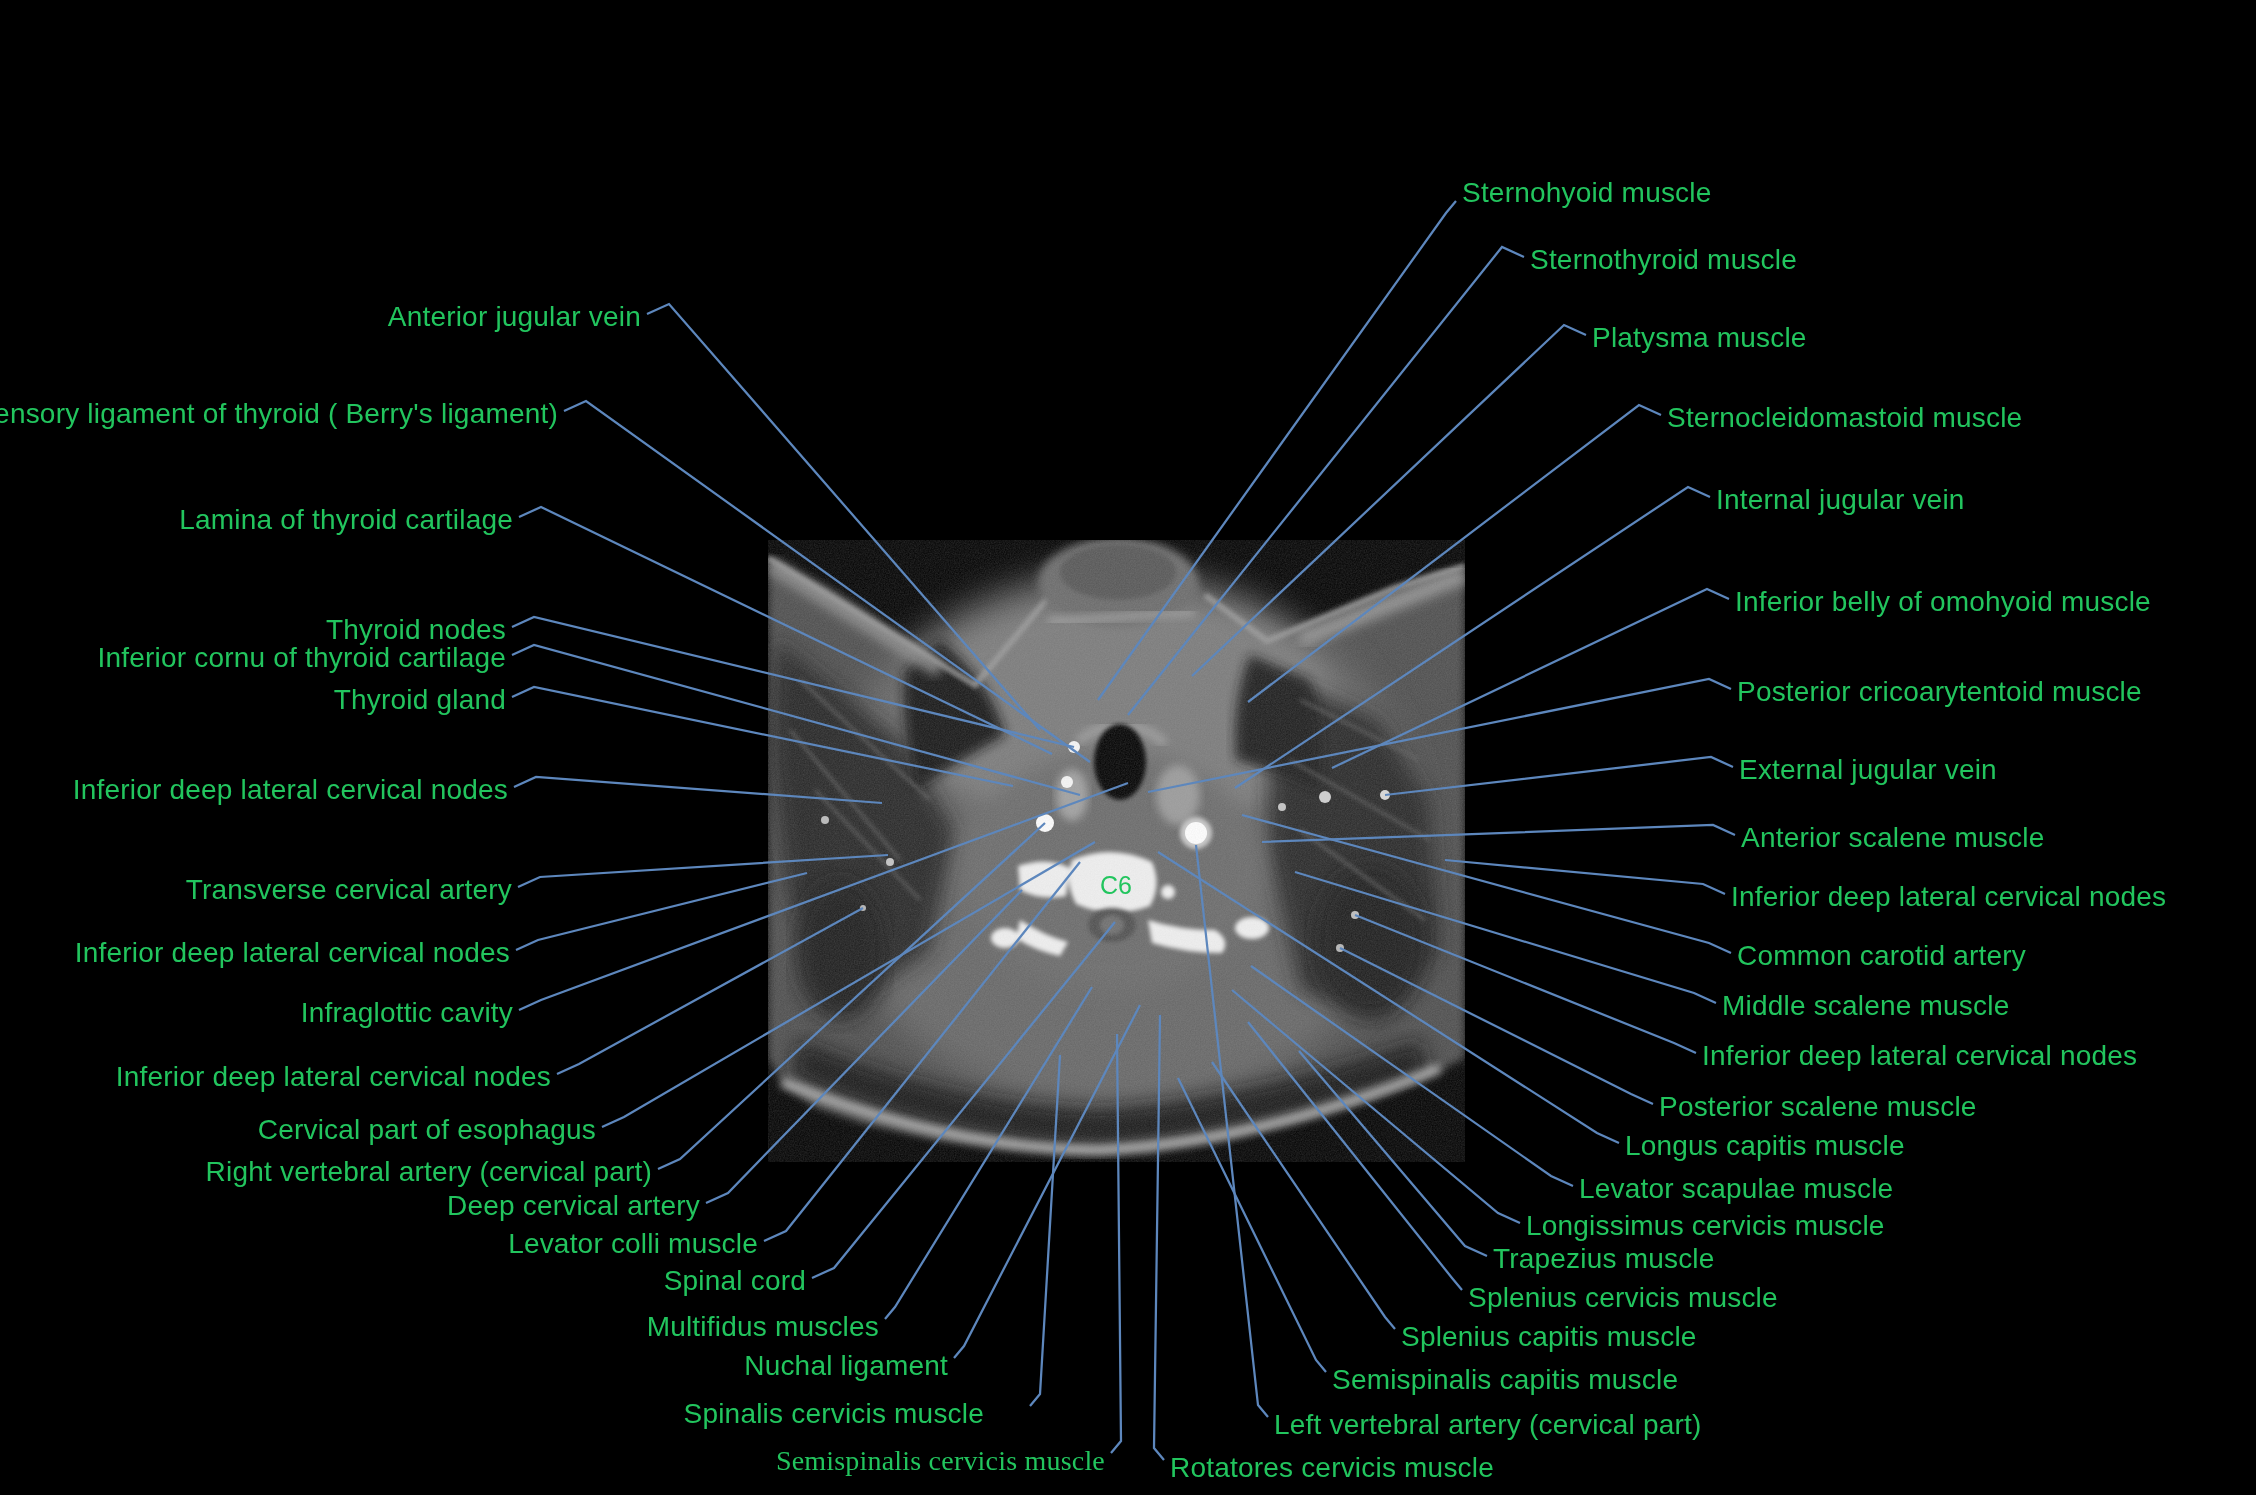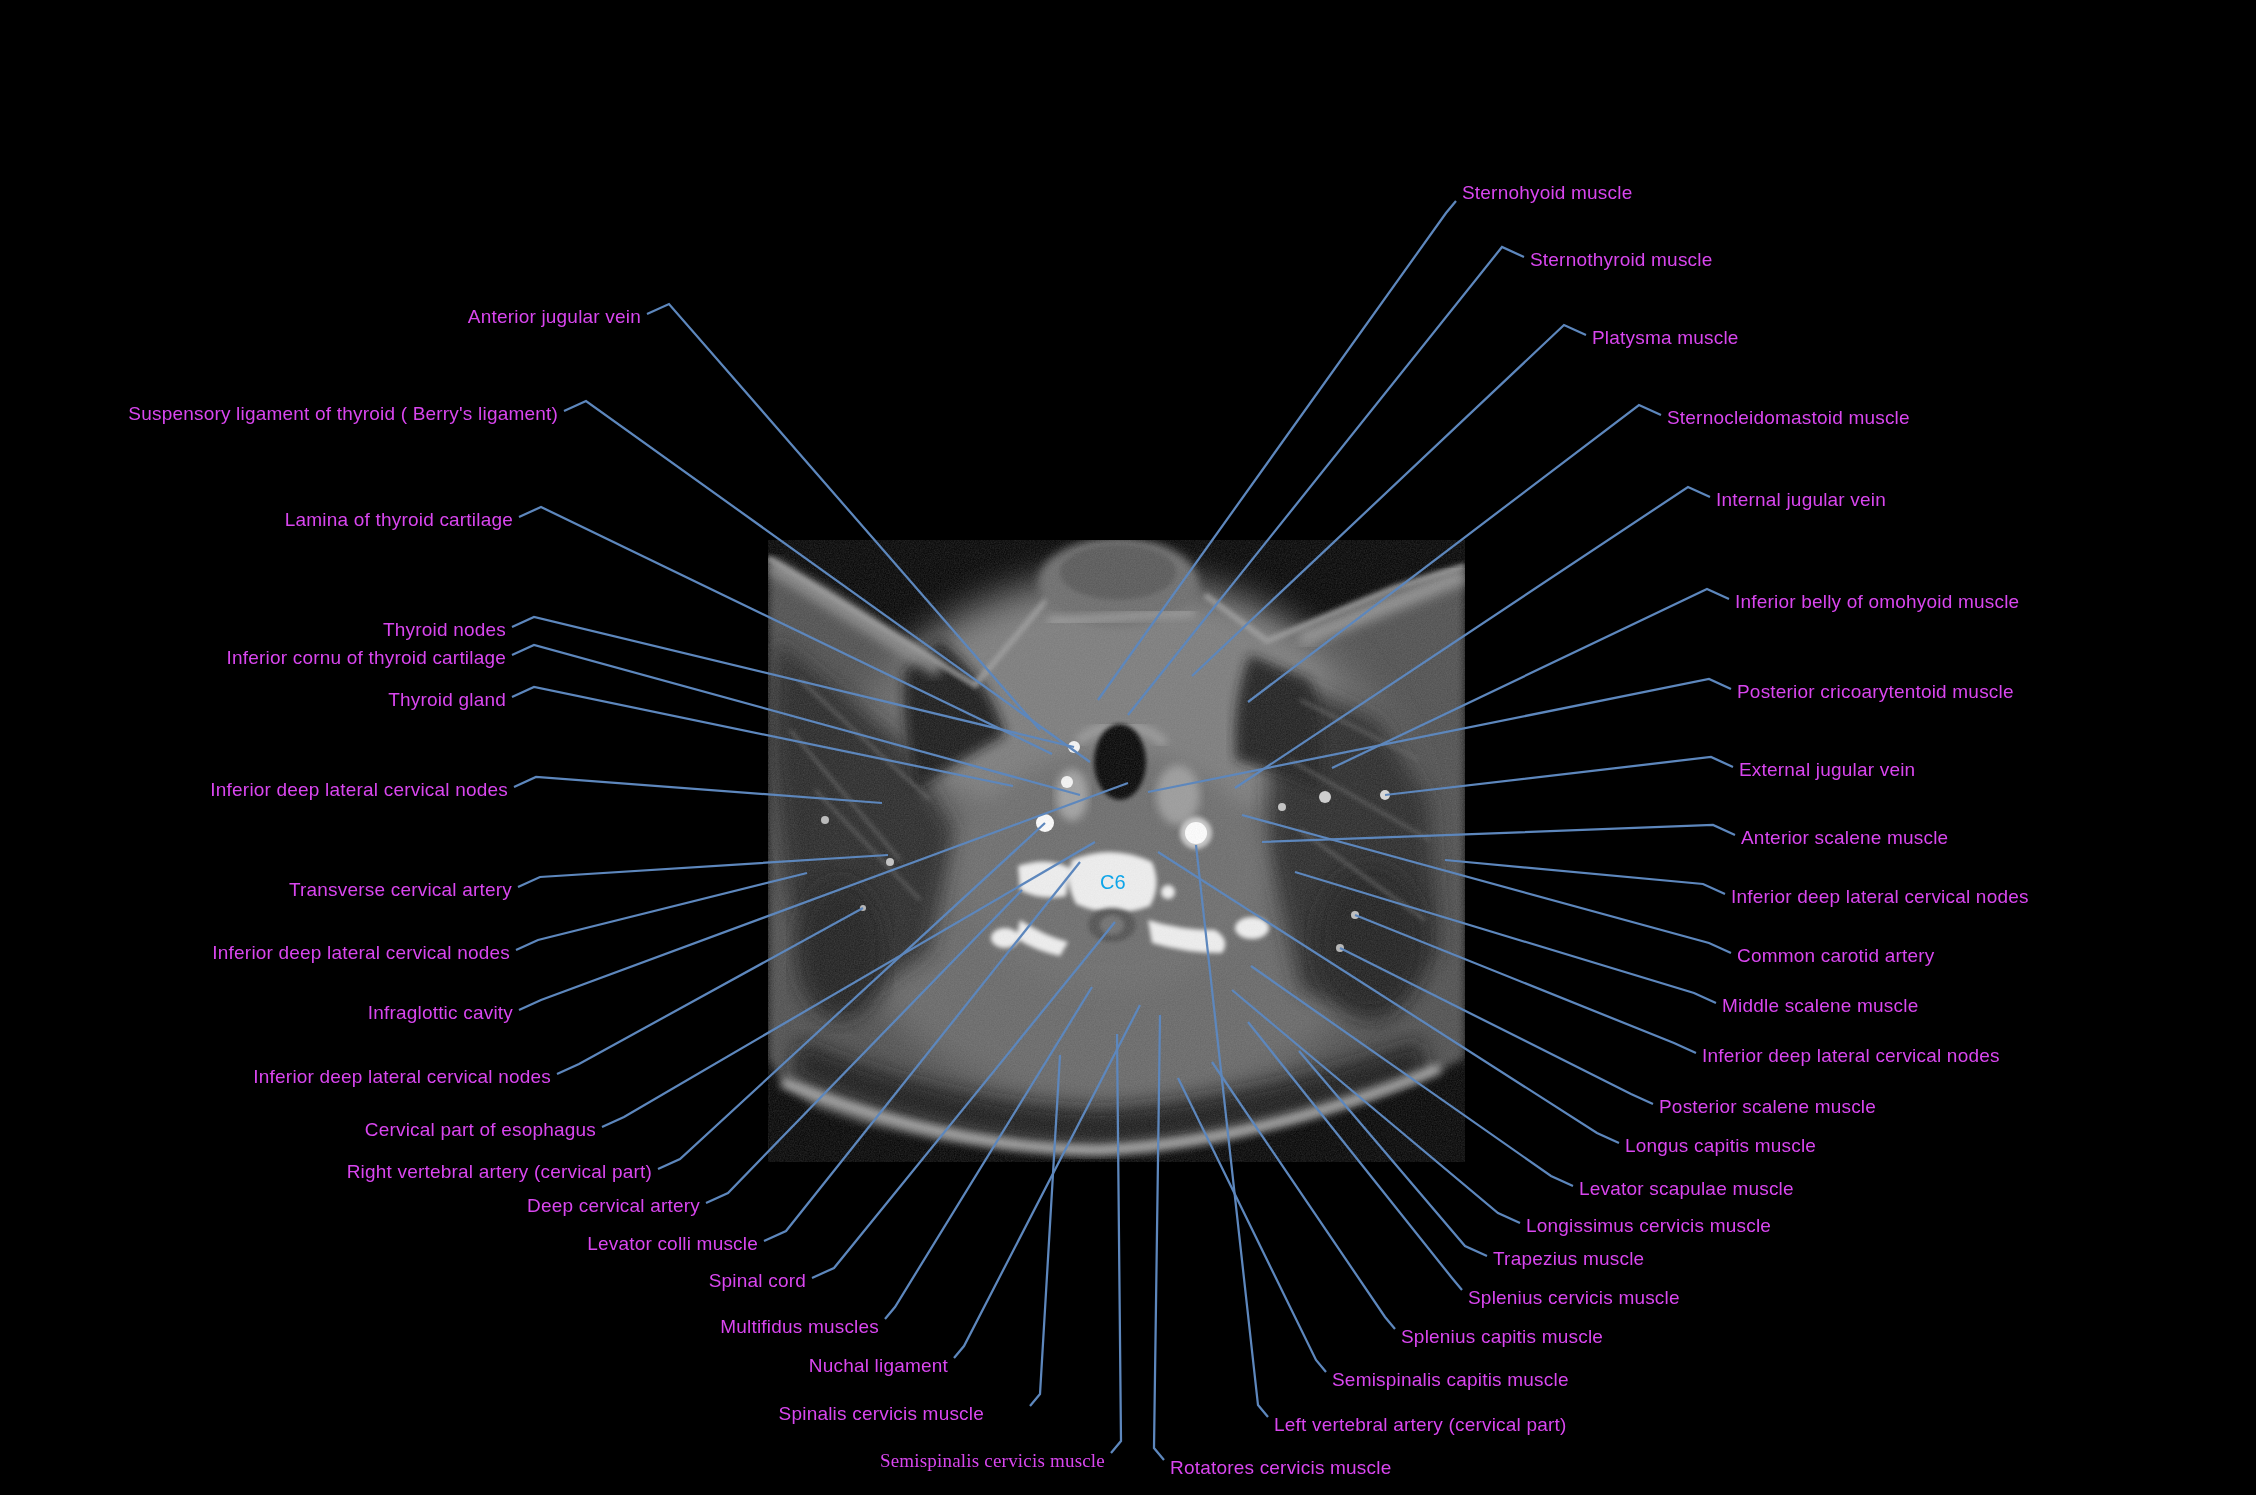--- a/index.html
+++ b/index.html
@@ -1,24 +1,24 @@
 <!DOCTYPE html>
 <html><head>
 <meta charset="utf-8">
 <style>
   html,body{margin:0;padding:0;background:#000;}
   #stage{position:relative;width:2256px;height:1495px;background:#000;overflow:hidden;
          font-family:"Liberation Sans", sans-serif;}
   #ct-svg{position:absolute;left:0;top:0;}
   #lines-svg{position:absolute;left:0;top:0;pointer-events:none;}
-  .label{position:absolute;color:#d946ef;font-size:19px;line-height:30px;white-space:nowrap;
+  .label{position:absolute;color:#22c55e;font-size:28px;line-height:30px;white-space:nowrap;
          letter-spacing:0.2px;}
   .label.left{text-align:right;}
   .label.right{text-align:left;}
-  #marker{position:absolute;color:#0ea5e9;font-size:20px;font-weight:400;}
+  #marker{position:absolute;color:#22c55e;font-size:25px;font-weight:400;}
 </style>
 </head>
 <body>
 
 <div id="stage">
 
   <svg id="ct-svg" width="2256" height="1495" viewBox="0 0 2256 1495" xmlns="http://www.w3.org/2000/svg">
     <defs>
       <clipPath id="ctClip">
           <rect x="768" y="540" width="697" height="622"></rect>

